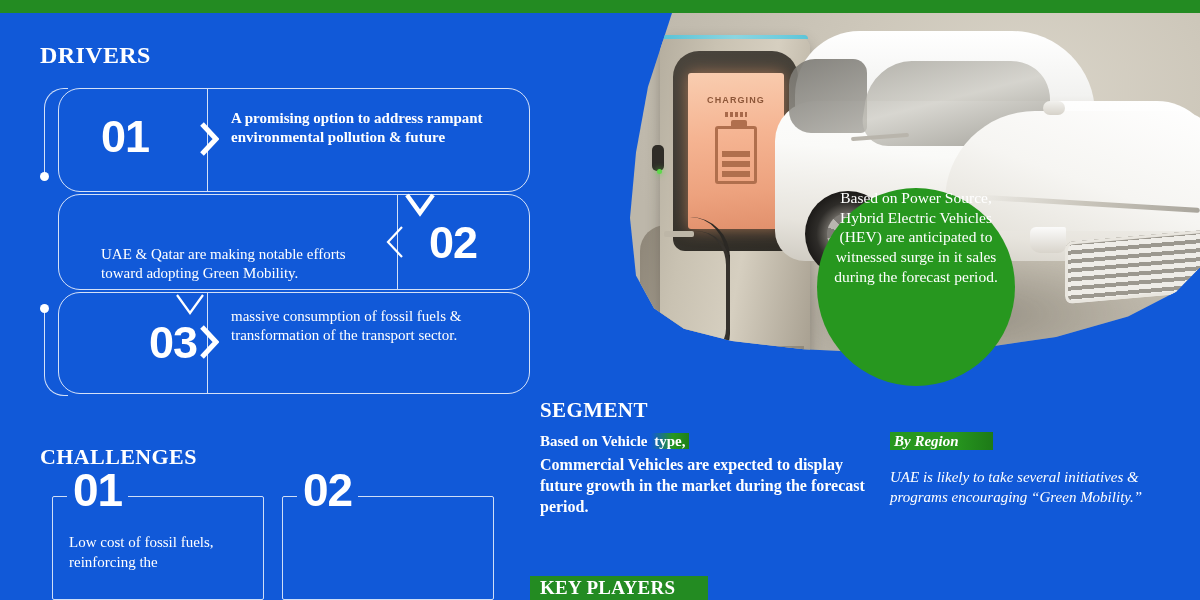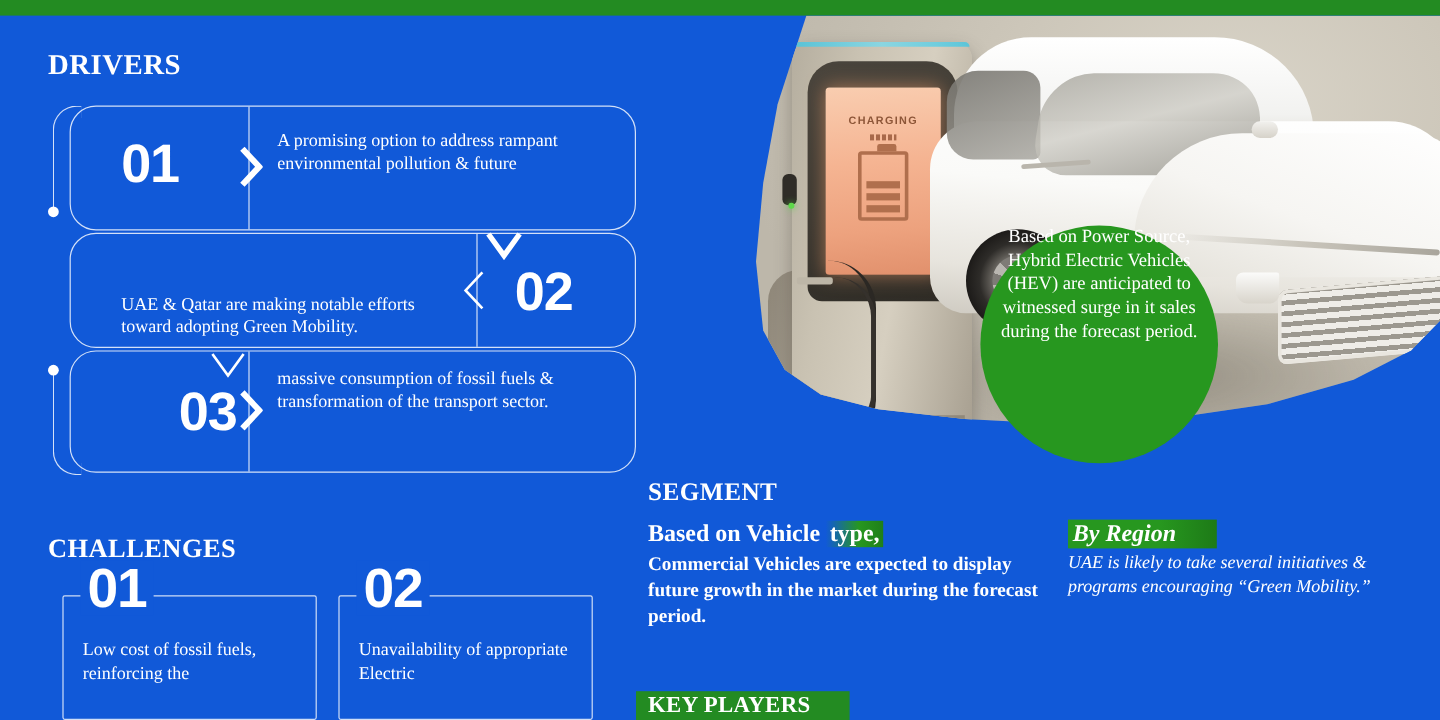--- a/index.html
+++ b/index.html
@@ -219,21 +219,21 @@
   }
   .chev{
     position:absolute; width:20px; height:34px; color:#fff;
   }
   .chev svg{ width:100%; height:100%; display:block; }
 
   
   #d-box-1{ left:24px; top:8px; width:472px; height:104px; }
   #d-box-1 .divider{ left:148px; }
   #d-box-1 .d-num{ left:42px; top:22px; }
-  #d-box-1 .d-text{ left:172px; top:20px; width:286px; }
+  #d-box-1 .d-text{ left:172px; top:20px; width:286px;font-weight:bold; }
   #d-box-1 .chev{ left:140px; top:33px; }
 
   
   .elbow1{
     position:absolute; left:10px; top:8px; width:24px; height:88px;
     border-left:1.6px solid rgba(255,255,255,.82);
     border-top:1.6px solid rgba(255,255,255,.82);
     border-radius:20px 0 0 0; border-right:none; border-bottom:none;
   }
   .dot1{ position:absolute; left:6px; top:92px; width:9px; height:9px;
@@ -287,21 +287,21 @@
     position:absolute; left:16px; top:36px; width:184px;
     color:#fff; font-size:15px; line-height:1.3;
   }
 
   
   .seg{ position:absolute; left:540px; top:432px; width:640px; }
   .seg-col{ position:absolute; color:#fff; }
   #seg-col-1{ left:0; top:0; width:330px; }
   #seg-col-2{ left:350px; top:0; width:280px;font-style:italic; }
   .seg-lead{
-    font-weight:bold; font-size:20px; line-height:1.32; margin-bottom:2px;
+    font-weight:bold; font-size:15px; line-height:1.32; margin-bottom:2px;
   }
   .hl-green{
     background:linear-gradient(90deg, rgba(39,151,31,0) 0%, rgba(39,151,31,.35) 22%, #27971f 58%, #1f7f19 100%);
     padding:0 3px;
   }
   .hl-green-full{
     background:linear-gradient(90deg, #27971f 0%, #27971f 62%, #1d7a17 100%);
     padding:1px 34px 1px 4px;
   }
   .seg-body{ font-size:15px; line-height:1.33; }
@@ -427,33 +427,32 @@
 
 <div class="heading" id="challenges-heading">CHALLENGES</div>
 
 <div class="chal">
   <div class="c-card" id="c-card-1">
     <div class="c-num">01</div>
     <div class="c-text">Low cost of fossil fuels, reinforcing the</div>
   </div>
   <div class="c-card" id="c-card-2">
     <div class="c-num">02</div>
-    <div class="c-text">Unavailability of appropriate Electric</div>
   </div>
 </div>
 
 <div class="heading" id="segment-heading">SEGMENT</div>
 
 <div class="seg">
   <div class="seg-col" id="seg-col-1">
     <div class="seg-lead"><span>Based on Vehicle </span><span class="hl-green">type,</span></div>
     <div class="seg-body-1">Commercial Vehicles are expected to display future growth in the market during the forecast period.</div>
   </div>
 
   <div class="seg-col" id="seg-col-2">
     <div class="seg-lead"><span class="hl-green-full">By Region</span></div>
-    <div class="seg-body" style="margin-top:2px">UAE is likely to take several initiatives &amp; programs encouraging “Green Mobility.”</div>
+    <div class="seg-body" style="margin-top:16px">UAE is likely to take several initiatives &amp; programs encouraging “Green Mobility.”</div>
   </div>
 </div>
 
 <div class="key-players">
   <span>KEY PLAYERS</span>
 </div>
 
 </body></html>

